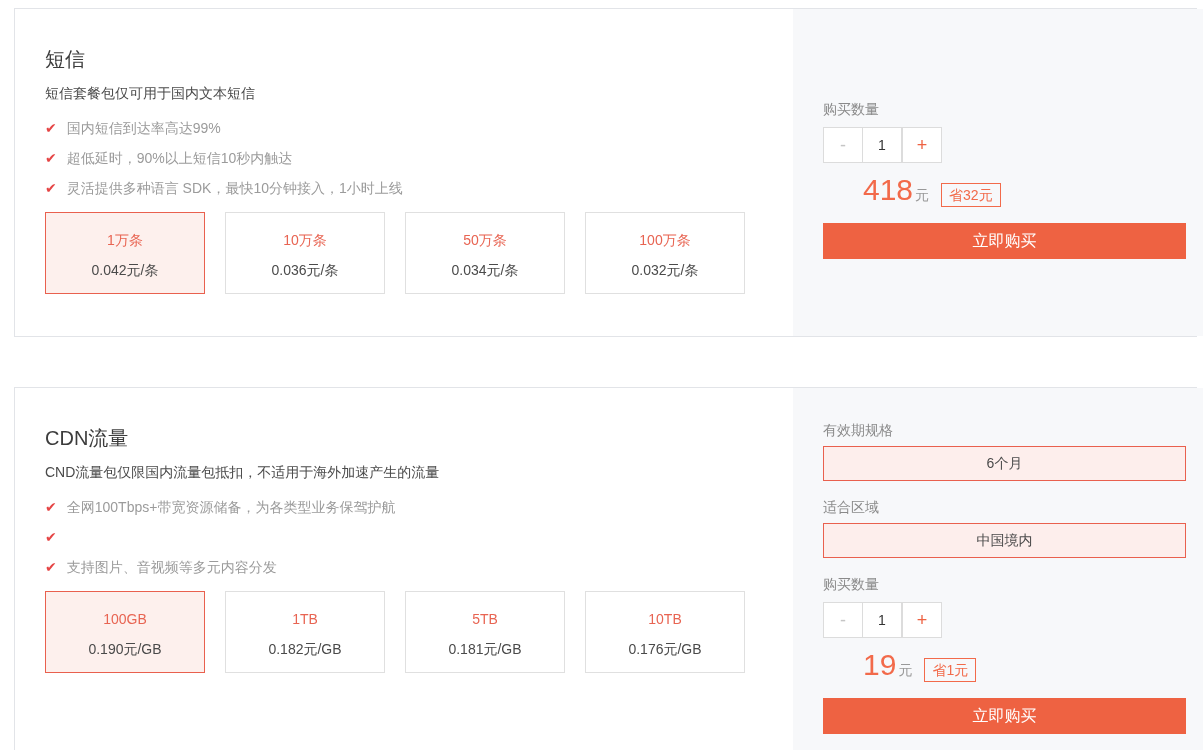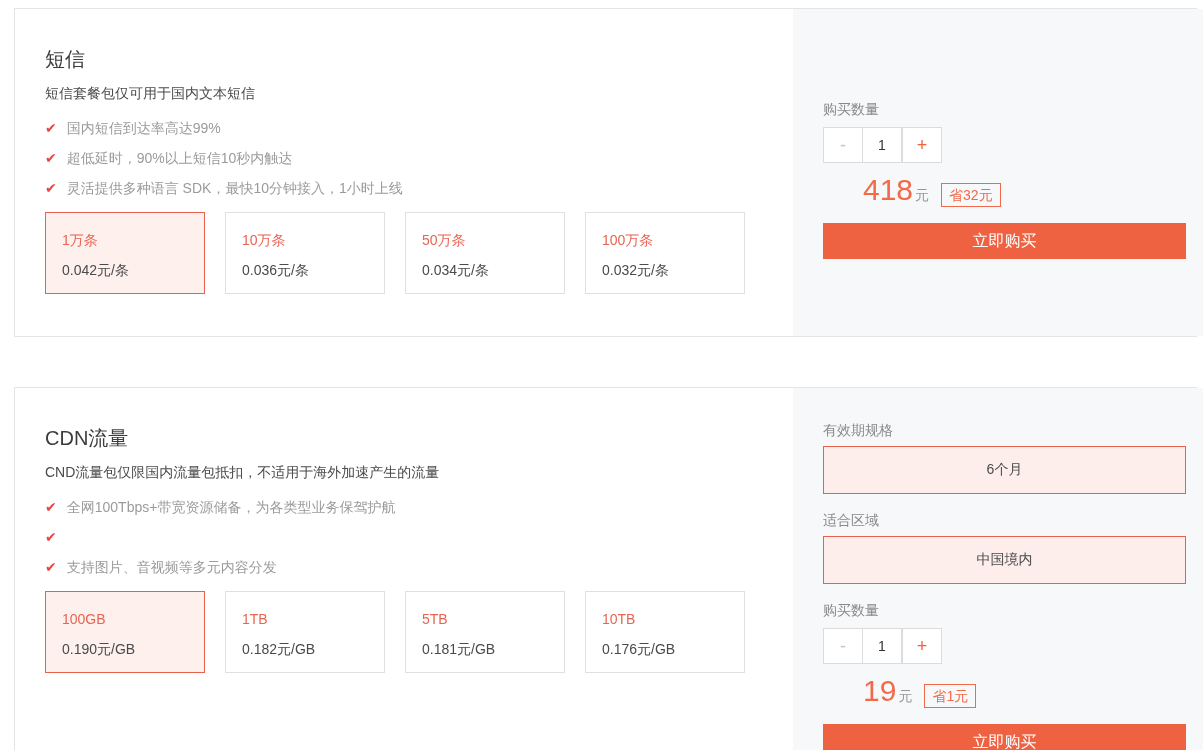--- a/index.html
+++ b/index.html
@@ -63,20 +63,21 @@
     display: flex;
   }
   .pkg {
     width: 160px;
     height: 82px;
     border: 1px solid #e0e0e0;
     background: #fff;
     padding: 17px 16px 0;
     margin-right: 20px;
     cursor: pointer;
+    text-align: center;
   }
   .pkg.selected {
     border-color: #e9604e;
     background: #fdf0ed;
   }
   .pkg-name {
     font-size: 14px;
     line-height: 20px;
     color: #e86452;
   }
@@ -98,21 +99,21 @@
   .card-cdn .card-right { padding-top: 32px; }
 
   .panel-label {
     font-size: 14px;
     line-height: 20px;
     color: #8a8a8a;
   }
   .spec-box {
     margin-top: 6px;
     margin-bottom: 16px;
-    height: 48px;
+    height: 35px;
     border: 1px solid #e9604e;
     background: #fdeeec;
     color: #4a4a4a;
     font-size: 14px;
     display: flex;
     align-items: center;
     justify-content: center;
     cursor: pointer;
   }
   .stepper {

